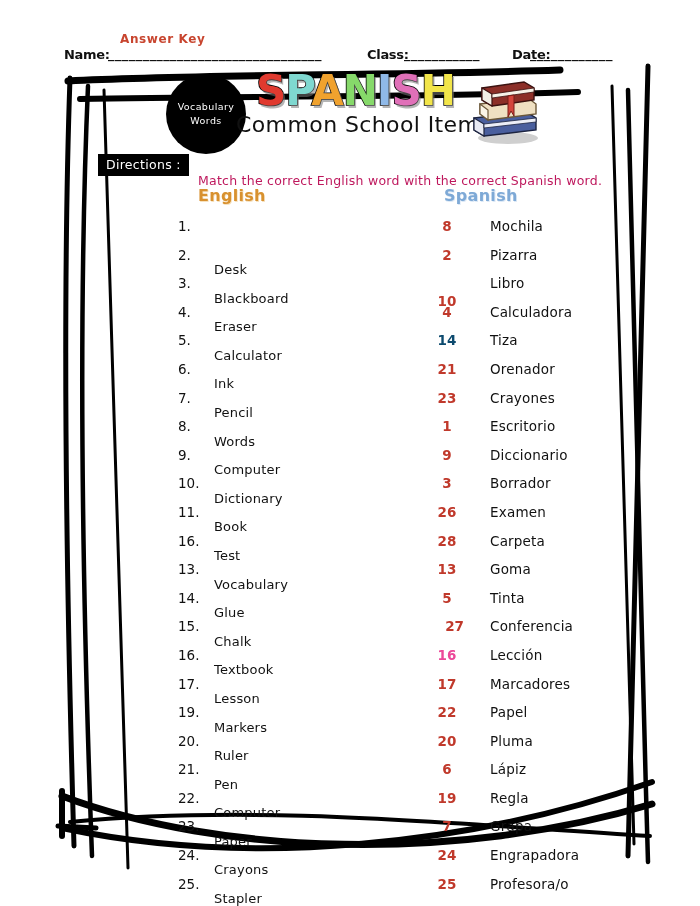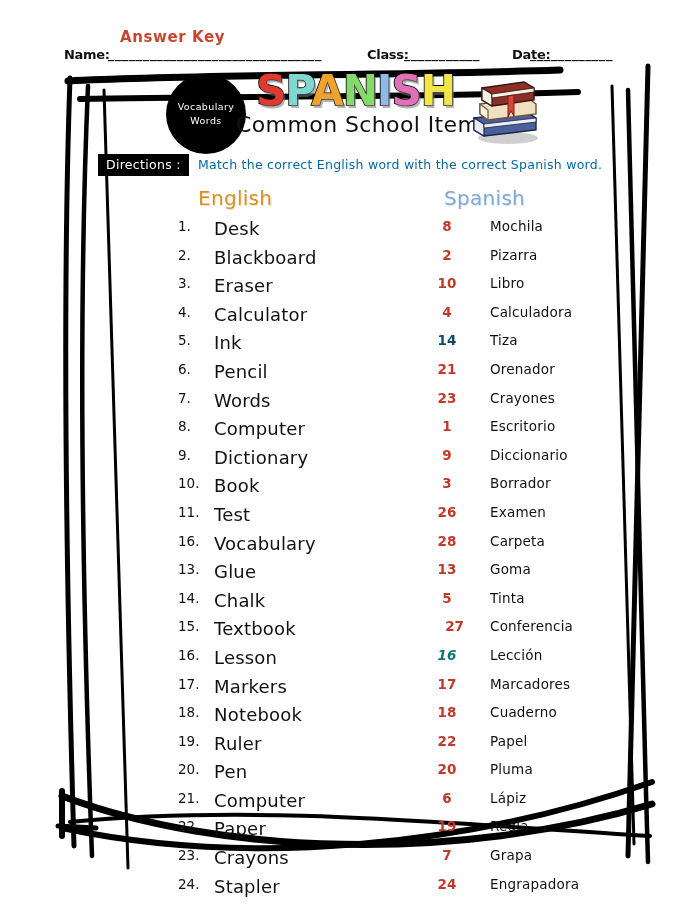--- a/index.html
+++ b/index.html
@@ -46,21 +46,21 @@
   #name-dashes  { left: 44px; }
   #class-label  { left: 303px; }
   #class-dashes { left: 340px; }
   #date-label   { left: 448px; }
   #date-dashes  { left: 466px; }
   .answer-key {
     position: absolute;
     left: 56px;
     bottom: 16px;
     font-family: "DejaVu Sans", sans-serif;
-    font-size: 15px;
+    font-size: 12px;
     font-weight: bold;
     color: #c8452f;
     letter-spacing: 0.6px;
   }
 
   
   .frame {
     position: absolute;
     left: 0;
     top: 56px;
@@ -146,36 +146,36 @@
     color: #ffffff;
     font-family: "DejaVu Sans", sans-serif;
     font-size: 12.5px;
     padding: 3px 8px 4px 8px;
     letter-spacing: 0.3px;
     white-space: nowrap;
   }
   .directions-text {
     position: absolute;
     left: 198px;
-    top: 3px;
+    top: 19px;
     font-family: "DejaVu Sans", sans-serif;
     font-size: 12.5px;
-    color: #0369a1;
+    color: #be185d;
     letter-spacing: 0.25px;
     white-space: nowrap;
     text-align: center;
   }
 
   
   .col-head {
     position: absolute;
     top: 186px;
     font-family: "DejaVu Sans", sans-serif;
-    font-size: 20px;
-    font-weight: normal;
+    font-size: 16px;
+    font-weight: bold;
     letter-spacing: 0.3px;
   }
   #head-english {
     left: 198px;
     color: #d8912f;
     text-shadow: 0.8px 0.8px 0 #f6e2c0;
   }
   #head-spanish {
     left: 444px;
     color: #7ea9d6;
@@ -199,23 +199,24 @@
     width: 26px;
     text-align: left;
     font-family: "DejaVu Sans", sans-serif;
     font-size: 13.5px;
     color: #111;
   }
   .en-word {
     position: absolute;
     left: 214px;
     font-family: "DejaVu Sans", sans-serif;
-    font-size: 18px;
+    font-size: 13px;
     color: #111;
     letter-spacing: 0.2px;
+    margin-top: 44px;
   }
   .sp-ans {
     position: absolute;
     left: 430px;
     width: 34px;
     text-align: center;
     font-family: "DejaVu Sans", sans-serif;
     font-size: 13.5px;
     font-weight: bold;
     color: #c0392b;
@@ -310,21 +311,21 @@
     </div>
     <div class="row">
       <div class="en-num">2.</div>
       <div class="en-word">Blackboard</div>
       <div class="sp-ans" style="color: rgb(192, 57, 43);">2</div>
       <div class="sp-word">Pizarra</div>
     </div>
     <div class="row">
       <div class="en-num">3.</div>
       <div class="en-word">Eraser</div>
-      <div class="sp-ans" style="color: rgb(192, 57, 43);">10</div>
+      <div class="sp-ans" style="color: rgb(192, 57, 43); margin-top: 18px;">10</div>
       <div class="sp-word">Libro</div>
     </div>
     <div class="row">
       <div class="en-num">4.</div>
       <div class="en-word">Calculator</div>
       <div class="sp-ans" style="color: rgb(192, 57, 43);">4</div>
       <div class="sp-word">Calculadora</div>
     </div>
     <div class="row">
       <div class="en-num">5.</div>
@@ -388,36 +389,30 @@
     </div>
     <div class="row">
       <div class="en-num">15.</div>
       <div class="en-word">Textbook</div>
       <div class="sp-ans" style="color: rgb(192, 57, 43); text-align: right;">27</div>
       <div class="sp-word">Conferencia</div>
     </div>
     <div class="row">
       <div class="en-num">16.</div>
       <div class="en-word">Lesson</div>
-      <div class="sp-ans" style="color: #0f766e; font-style: italic;">16</div>
+      <div class="sp-ans" style="color: #ec4899;">16</div>
       <div class="sp-word">Lección</div>
     </div>
     <div class="row">
       <div class="en-num">17.</div>
       <div class="en-word">Markers</div>
       <div class="sp-ans" style="color: rgb(192, 57, 43);">17</div>
       <div class="sp-word">Marcadores</div>
     </div>
     <div class="row">
-      <div class="en-num">18.</div>
-      <div class="en-word">Notebook</div>
-      <div class="sp-ans" style="color: rgb(192, 57, 43);">18</div>
-      <div class="sp-word">Cuaderno</div>
-    </div>
-    <div class="row">
       <div class="en-num">19.</div>
       <div class="en-word">Ruler</div>
       <div class="sp-ans" style="color: rgb(192, 57, 43);">22</div>
       <div class="sp-word">Papel</div>
     </div>
     <div class="row">
       <div class="en-num">20.</div>
       <div class="en-word">Pen</div>
       <div class="sp-ans" style="color: rgb(192, 57, 43);">20</div>
       <div class="sp-word">Pluma</div>

